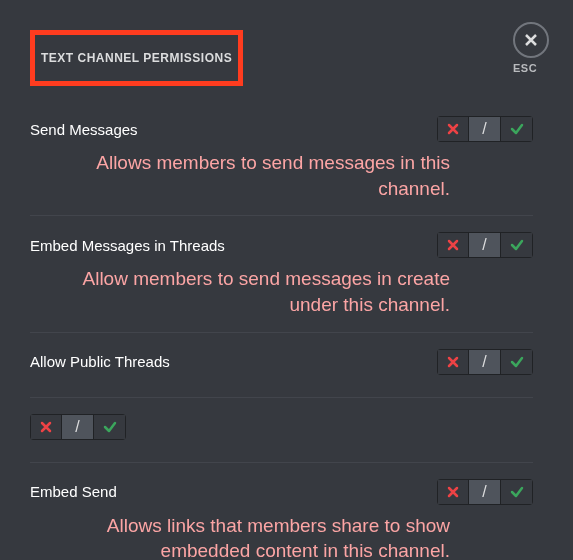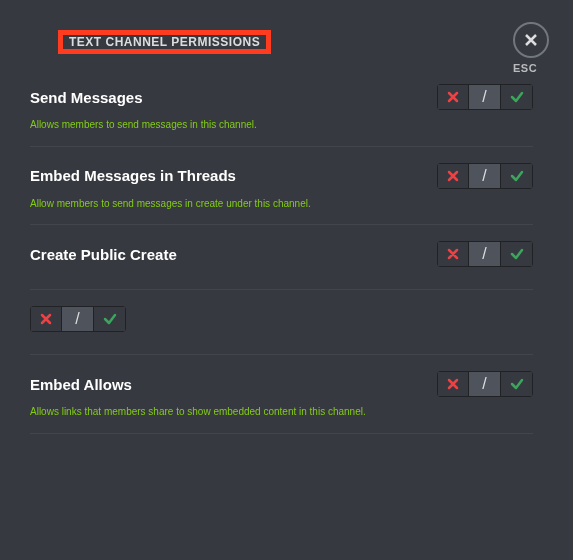--- a/index.html
+++ b/index.html
@@ -19,25 +19,24 @@
   .container {
     padding: 30px 40px 20px 30px;
     position: relative;
   }
   .section-header {
     font-size: 12px;
     font-weight: 700;
     letter-spacing: 0.5px;
     color: #dcddde;
     text-transform: uppercase;
-    padding: 0 6px;
+    padding: 16px 6px;
     border: 5px solid #ff3c1f;
     display: inline-block;
     margin-bottom: 14px;
-    margin-left: 28px;
   }
   .close-group {
     position: absolute;
     top: 22px;
     right: 24px;
     display: flex;
     flex-direction: column;
     align-items: flex-start;
     gap: 4px;
   }
@@ -68,28 +67,29 @@
     padding: 16px 0 14px 0;
   }
   .perm-row {
     display: flex;
     justify-content: space-between;
     align-items: center;
     margin-bottom: 8px;
   }
   .perm-title {
     font-size: 15px;
-    font-weight: 700;
+    font-weight: 400;
     color: #ffffff;
   }
   .perm-desc {
-    font-size: 10px;
-    color: #84cc16;
+    font-size: 19px;
+    color: #fca5a5;
     line-height: 1.35;
     max-width: 420px;
+    text-align: right;
   }
   .toggle {
     display: flex;
     border-radius: 4px;
     overflow: hidden;
   }
   .toggle .seg {
     width: 32px;
     height: 26px;
     display: flex;
@@ -170,58 +170,58 @@
               <path d="M2 7 L6 11 L12 3"></path>
             </svg>
           </div>
       </div>
     </div>
     <div class="perm-desc">Allow members to send messages in create under this channel.</div>
   </div>
 
   <div class="perm-item">
     <div class="perm-row">
-      <div class="perm-title">Create Public Create</div>
-      <div class="toggle">
-        <div class="seg deny">
-            <svg viewBox="0 0 14 14">
-              <path d="M3 3 L11 11 M11 3 L3 11"></path>
-            </svg>
-          </div>
-        <div class="seg neutral">/</div>
-        <div class="seg allow">
-            <svg viewBox="0 0 14 14">
-              <path d="M2 7 L6 11 L12 3"></path>
-            </svg>
-          </div>
-      </div>
-    </div>
-  </div>
-
-  <div class="perm-item">
-    <div class="perm-row">
-      <div class="toggle">
-        <div class="seg deny">
-            <svg viewBox="0 0 14 14">
-              <path d="M3 3 L11 11 M11 3 L3 11"></path>
-            </svg>
-          </div>
-        <div class="seg neutral">/</div>
-        <div class="seg allow">
-            <svg viewBox="0 0 14 14">
-              <path d="M2 7 L6 11 L12 3"></path>
-            </svg>
-          </div>
-      </div>
-    </div>
-  </div>
-
-  <div class="perm-item">
-    <div class="perm-row">
-      <div class="perm-title">Embed Allows</div>
+      <div class="perm-title">Allow Public Threads</div>
+      <div class="toggle">
+        <div class="seg deny">
+            <svg viewBox="0 0 14 14">
+              <path d="M3 3 L11 11 M11 3 L3 11"></path>
+            </svg>
+          </div>
+        <div class="seg neutral">/</div>
+        <div class="seg allow">
+            <svg viewBox="0 0 14 14">
+              <path d="M2 7 L6 11 L12 3"></path>
+            </svg>
+          </div>
+      </div>
+    </div>
+  </div>
+
+  <div class="perm-item">
+    <div class="perm-row">
+      <div class="toggle">
+        <div class="seg deny">
+            <svg viewBox="0 0 14 14">
+              <path d="M3 3 L11 11 M11 3 L3 11"></path>
+            </svg>
+          </div>
+        <div class="seg neutral">/</div>
+        <div class="seg allow">
+            <svg viewBox="0 0 14 14">
+              <path d="M2 7 L6 11 L12 3"></path>
+            </svg>
+          </div>
+      </div>
+    </div>
+  </div>
+
+  <div class="perm-item">
+    <div class="perm-row">
+      <div class="perm-title">Embed Send</div>
       <div class="toggle">
         <div class="seg deny">
             <svg viewBox="0 0 14 14">
               <path d="M3 3 L11 11 M11 3 L3 11"></path>
             </svg>
           </div>
         <div class="seg neutral">/</div>
         <div class="seg allow">
             <svg viewBox="0 0 14 14">
               <path d="M2 7 L6 11 L12 3"></path>

